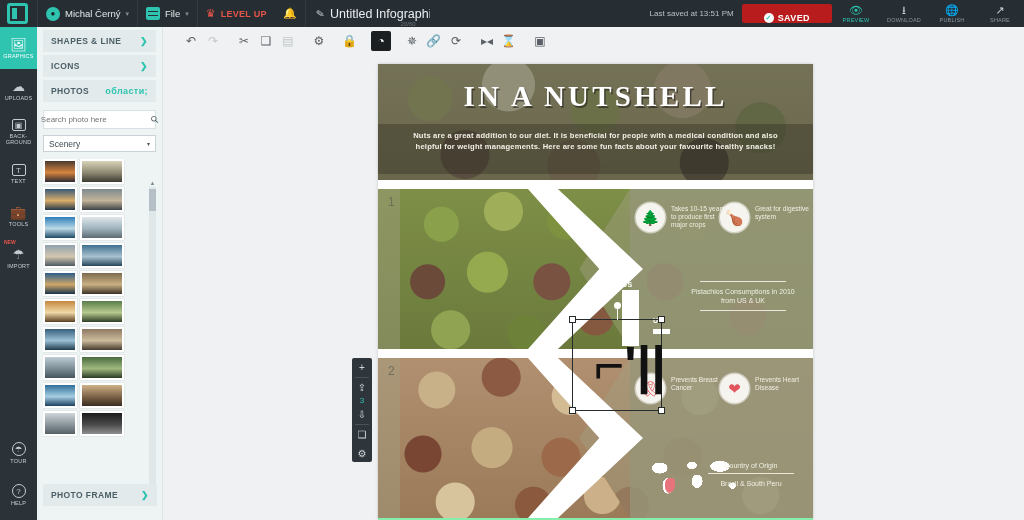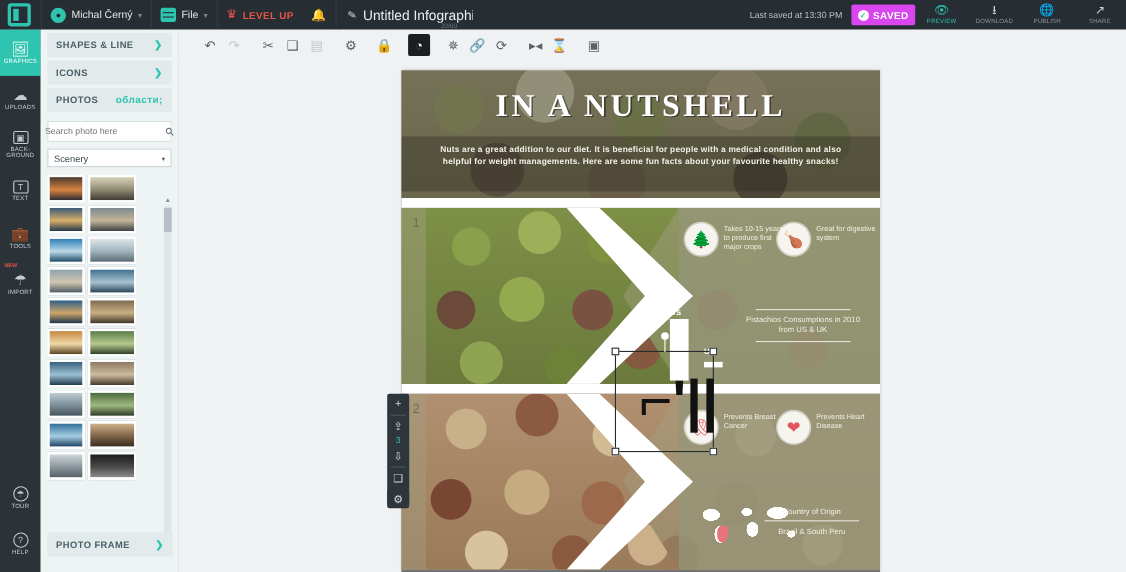--- a/index.html
+++ b/index.html
@@ -58,23 +58,23 @@
   }
   .char-count {
     font-size: 6px; color: #6b767e; position: absolute;
     left: 85px; top: 14px;
   }
   .topbar-right {
     margin-left: auto; display: flex; align-items: center; height: 27px;
   }
   .saved-text { font-size: 8px; color: #b9c2c8; margin-right: 8px; }
   .saved-btn {
-    background: #d946ef; color: #fff; font-size: 9px; font-weight: bold;
-    height: 19px; display: flex; align-items: center; gap: 4px;
-    padding: 0 6px; border-radius: 2px; letter-spacing: .4px;
+    background: #b91c1c; color: #fff; font-size: 9px; font-weight: bold;
+    height: 19px; display: flex; align-items: flex-end; gap: 4px;
+    padding: 0 22px; border-radius: 2px; letter-spacing: .4px;
   }
   .saved-btn .chk {
     width: 10px; height: 10px; border-radius: 50%; background: #fff; color: #2ec4b0;
     font-size: 7px; display: flex; align-items: center; justify-content: center;
   }
   .tb-action {
     width: 48px; height: 27px; display: flex; flex-direction: column;
     align-items: center; justify-content: center; gap: 1px;
   }
   .tb-action .ic { font-size: 11px; line-height: 11px; color: #cdd4d9; }
@@ -177,22 +177,22 @@
   .tool.dim { color: #c2c7ca; }
   .tool.on { background: #1b1f22; color: #fff; }
   .tool-gap { width: 7px; }
 
   
   .canvas-area {
     position: absolute; top: 55px; left: 163px; width: 861px; height: 465px;
     background: #eff1f2; overflow: hidden;
   }
   .page {
-    position: absolute; left: 202px; top: 9px; width: 435px; height: 456px;
-    background: #737373; box-shadow: 0 0 3px rgba(0,0,0,.18);
+    position: absolute; left: 215px; top: 9px; width: 435px; height: 456px;
+    background: #86efac; box-shadow: 0 0 3px rgba(0,0,0,.18);
   }
 
   
   .hero {
     position: relative; height: 116px; width: 435px; overflow: hidden;
     background:
       radial-gradient(circle at 12% 30%, #9aa06a 0 22px, transparent 23px),
       radial-gradient(circle at 30% 18%, #cfcfae 0 26px, transparent 27px),
       radial-gradient(circle at 50% 40%, #8d9a5e 0 24px, transparent 25px),
       radial-gradient(circle at 70% 22%, #b3a887 0 28px, transparent 29px),
@@ -370,21 +370,21 @@
     </div>
 
     <div class="tb-sep"></div>
     <div class="doc-title-wrap">
       <span class="pencil">✎</span>
       <span class="doc-title">Untitled Infographi</span>
       <span class="char-count">20/60</span>
     </div>
 
     <div class="topbar-right">
-      <span class="saved-text">Last saved at 13:30 PM</span>
+      <span class="saved-text">Last saved at 13:51 PM</span>
       <div class="saved-btn">
         <span class="chk">✓</span>
         <span>SAVED</span>
       </div>
       <div class="tb-action preview">
         <span class="ic">👁</span>
         <span class="lb">PREVIEW</span>
       </div>
       <div class="tb-action">
         <span class="ic">⭳</span>

